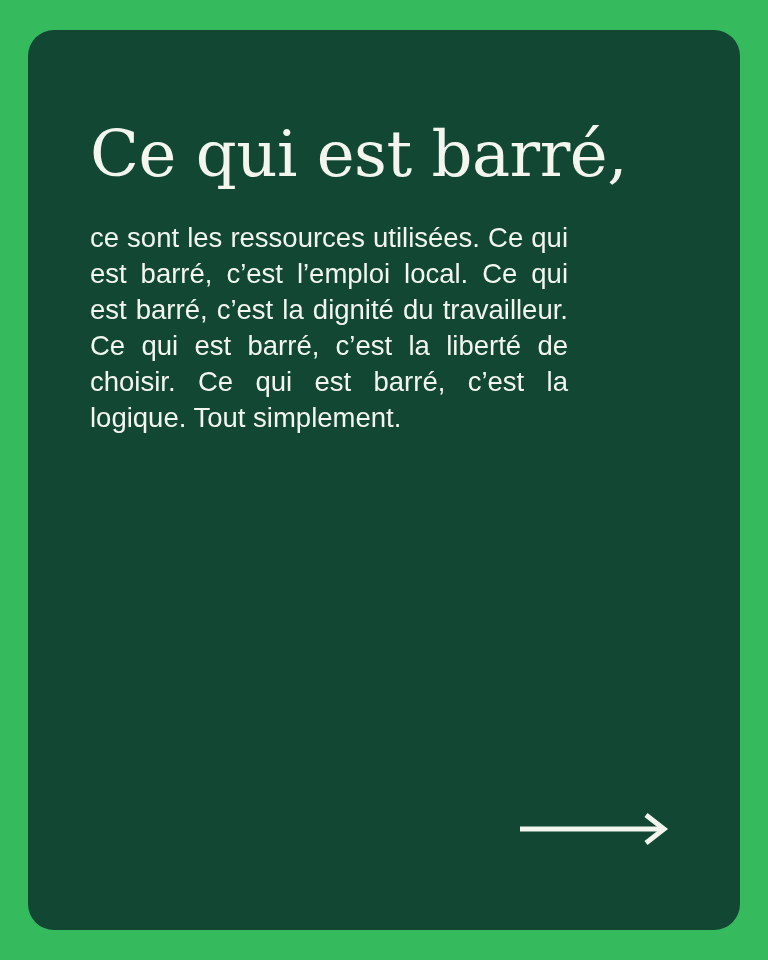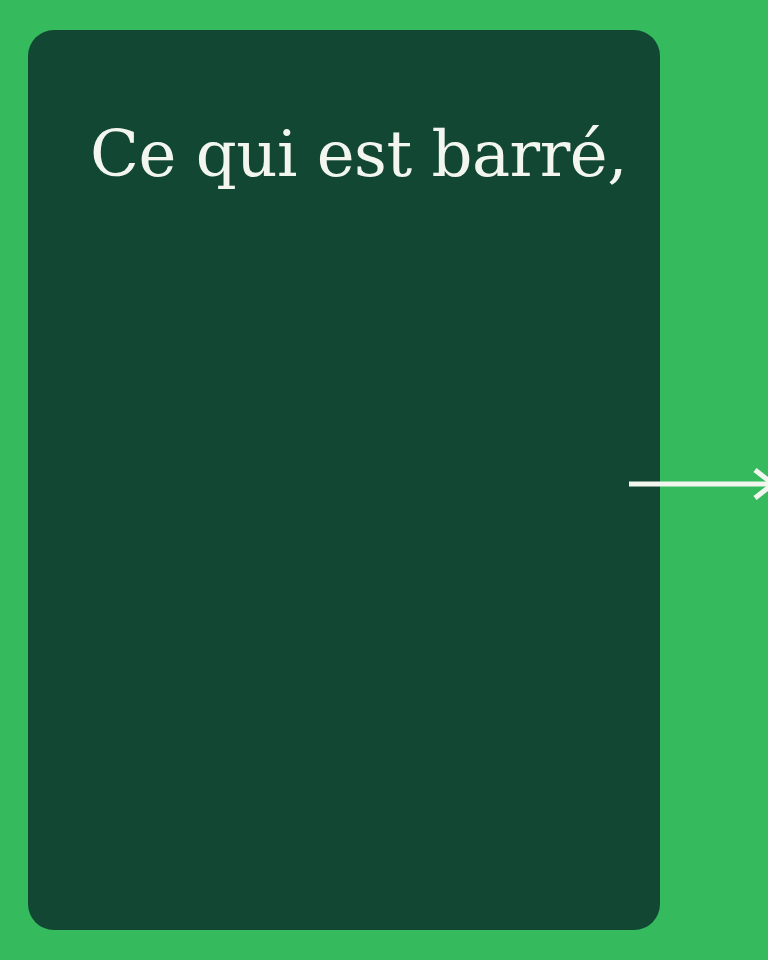--- a/index.html
+++ b/index.html
@@ -10,28 +10,28 @@
     width: 768px;
     height: 960px;
     background: #35bb5e;
     font-family: "Liberation Sans", sans-serif;
     overflow: hidden;
   }
   .slide {
     position: absolute;
     left: 28px;
     top: 30px;
-    width: 632px;
+    width: 712px;
     height: 900px;
     background: #124734;
     border-radius: 26px;
     box-sizing: border-box;
     padding: 92px 62px 40px 62px;
     display: flex;
-    flex-direction: row;
+    flex-direction: column;
   }
   .headline {
     font-family: "DejaVu Serif", "Liberation Serif", serif;
     color: #f2f6ef;
     font-size: 64px;
     line-height: 1.0;
     font-weight: 400;
     letter-spacing: -0.5px;
     margin: 0 0 34px 0;
     white-space: nowrap;
@@ -62,20 +62,21 @@
     display: block;
   }
 </style>
 </head>
 <body>
 
 <div class="slide">
 
   <h1 class="headline">Ce qui est barré,</h1>
 
+  <p class="para">ce sont les ressources utilisées. Ce qui est barré, c’est l’emploi local. Ce qui est barré, c’est la dignité du travailleur. Ce qui est barré, c’est la liberté de choisir. Ce qui est barré, c’est la logique. Tout simplement.</p>
 
 
   <div class="spacer"></div>
 
   <div class="arrow-row">
     <svg class="arrow" width="152" height="34" viewBox="0 0 152 34">
       <line x1="2" y1="17" x2="142" y2="17" stroke="#f2f6ef" stroke-width="5"></line>
       <polyline points="128,3 146,17 128,31" fill="none" stroke="#f2f6ef" stroke-width="5"></polyline>
     </svg>
   </div>

